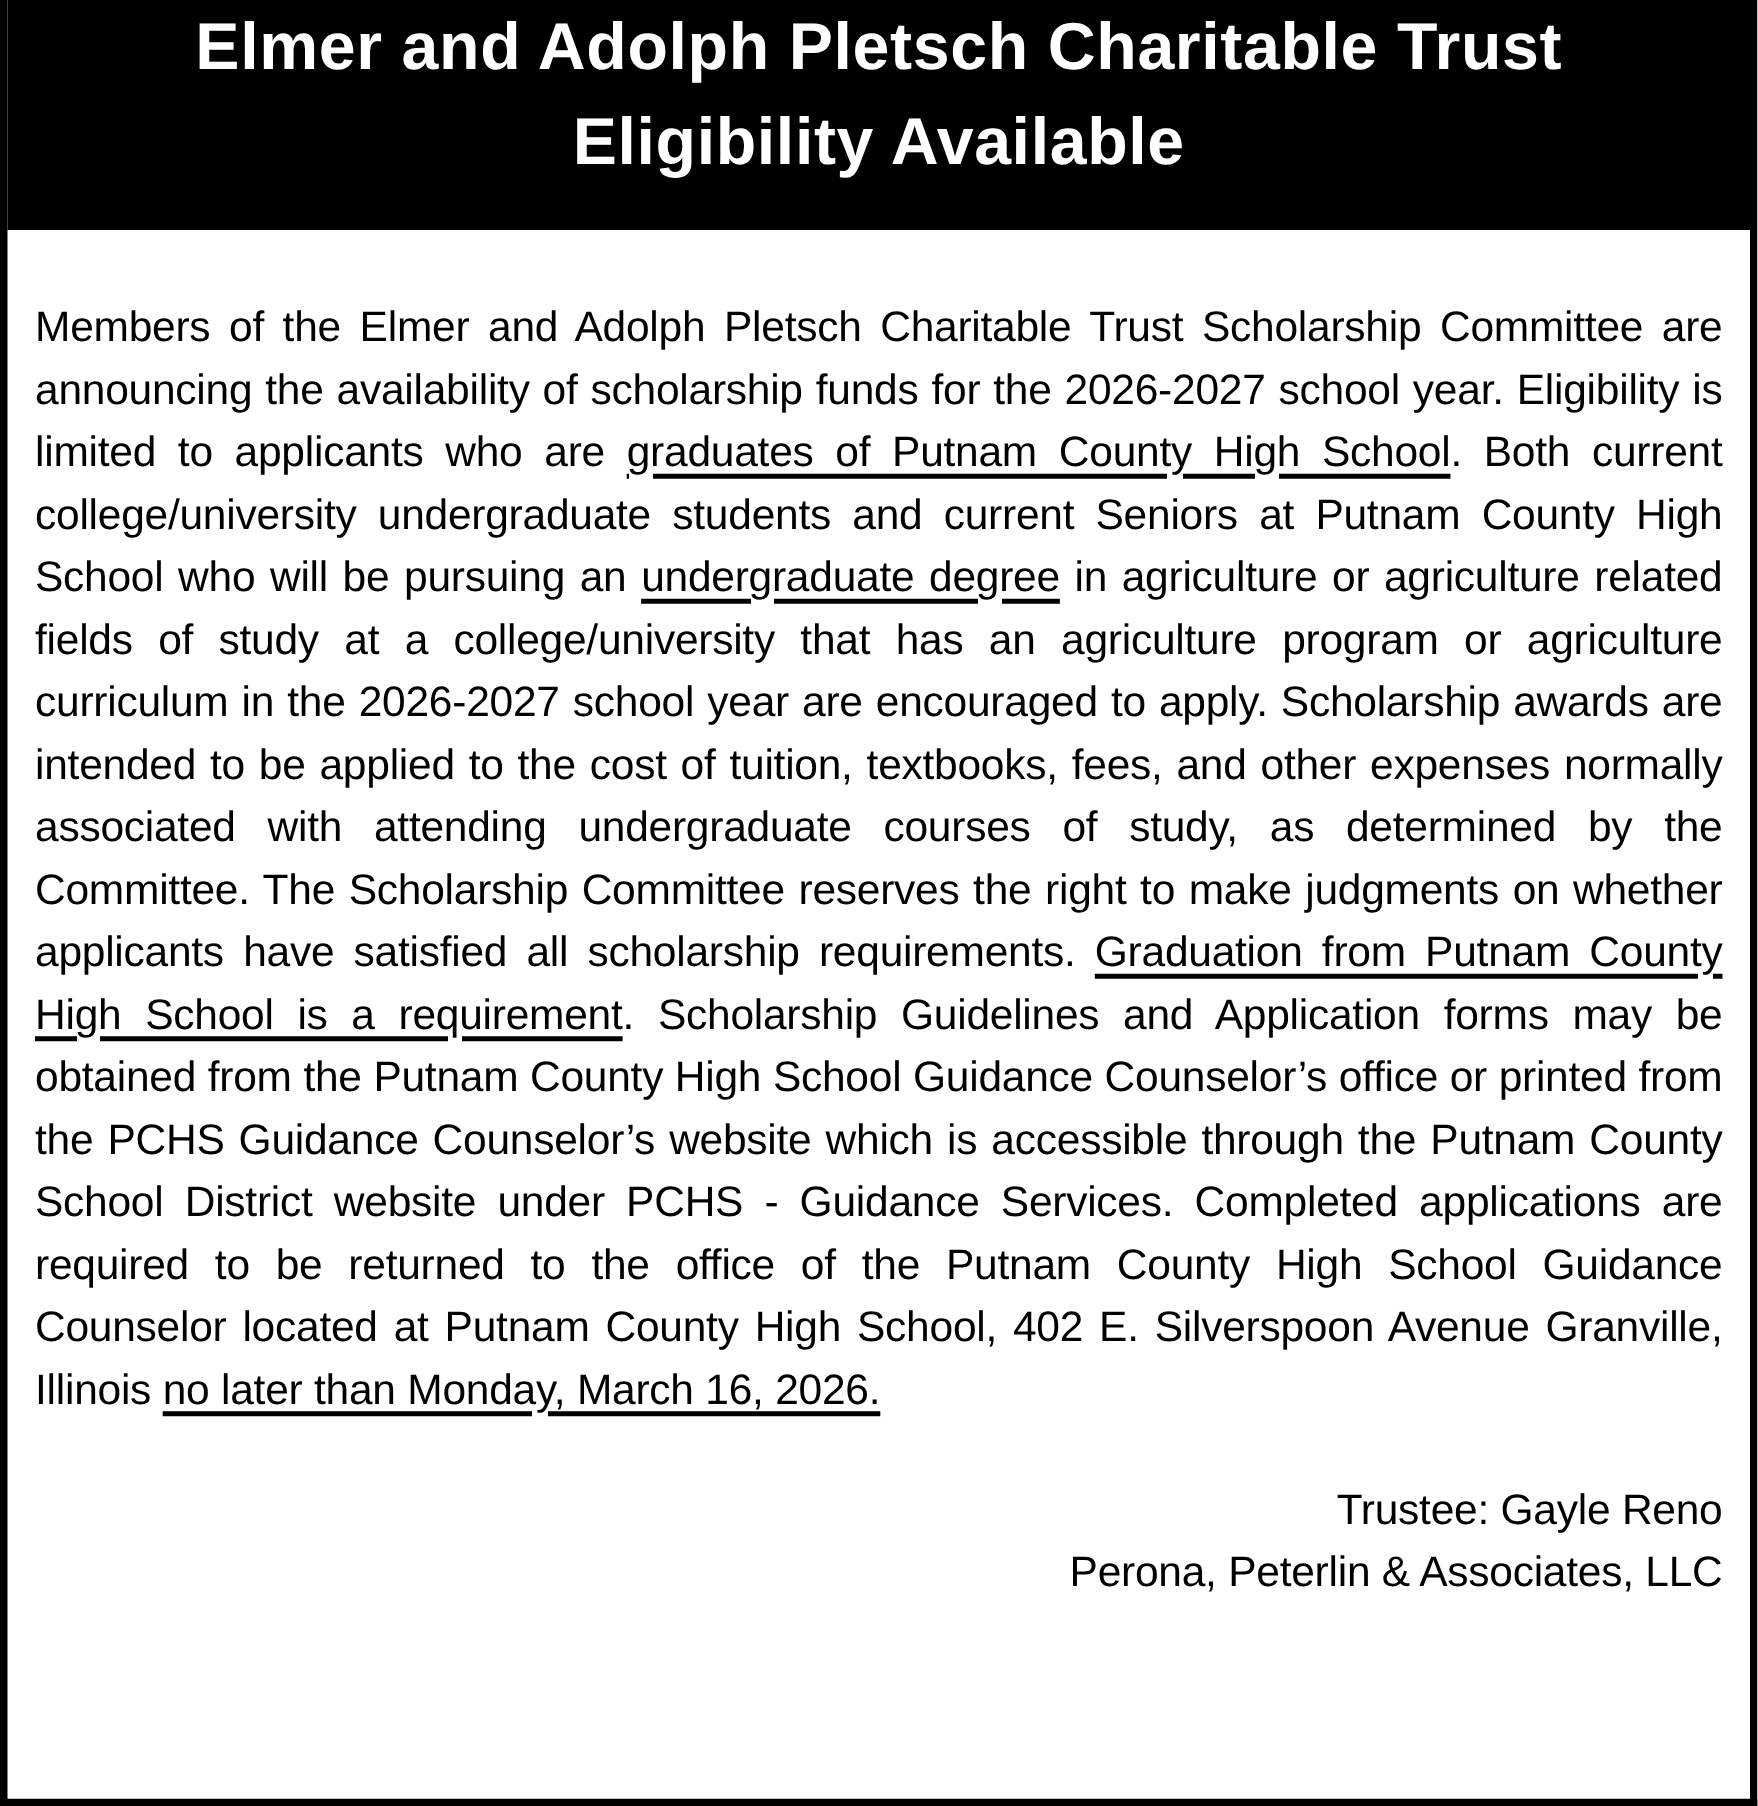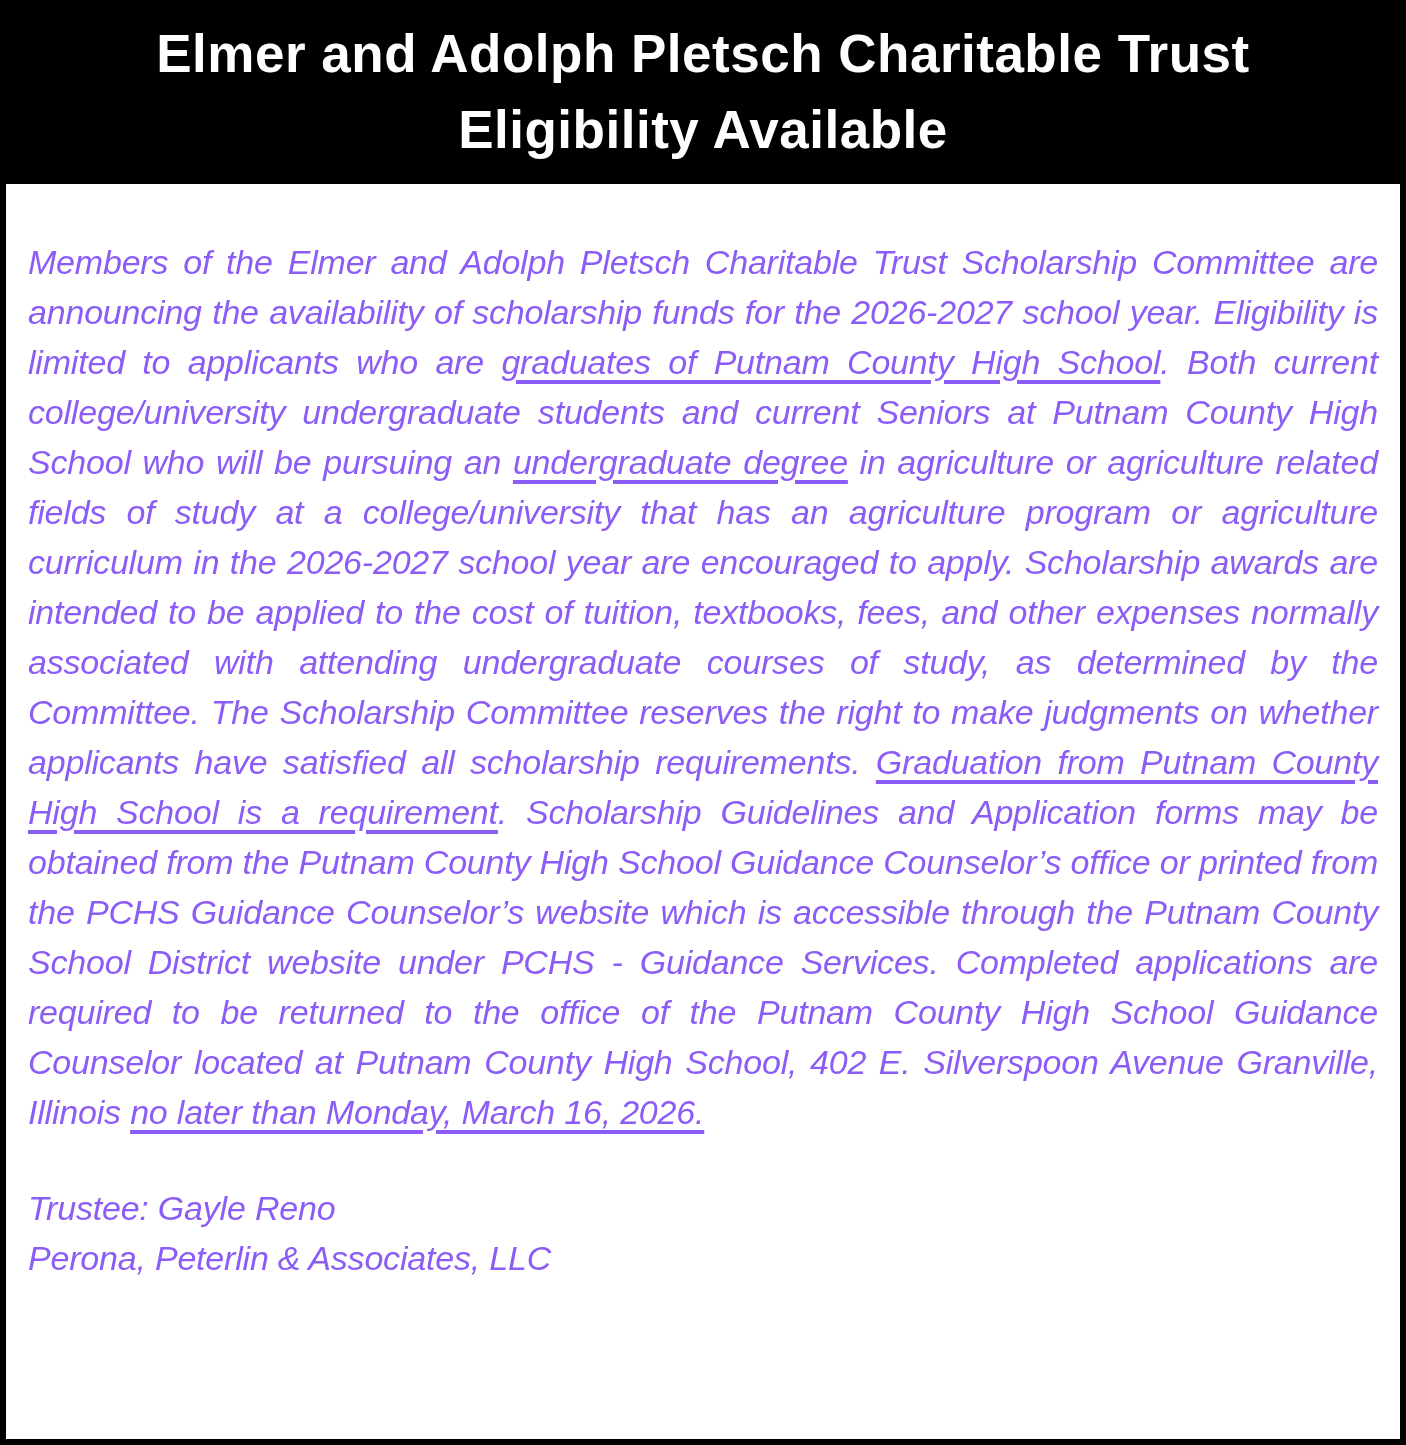--- a/index.html
+++ b/index.html
@@ -16,52 +16,51 @@
     border: 6px solid #000000;
     border-top: none;
     font-family: "Liberation Sans", "DejaVu Sans", sans-serif;
     overflow: hidden;
   }
   .masthead {
     box-sizing: border-box;
     width: 100%;
     height: 184px;
     margin: 0 -6px;            
-    padding: 16px 20px 0 20px;
+    padding: 0 20px 0 20px;
     width: calc(100% + 12px);
     background: #000000;
     color: #ffffff;
     text-align: center;
     font-weight: bold;
     font-size: 53px;
     line-height: 76px;
     letter-spacing: 0.5px;
   }
   .body-area {
     box-sizing: border-box;
     padding: 19px 22px 0 22px;
-    color: #8b5cf6;
-    font-style: italic;
+    color: #000000;
   }
   .article {
     font-size: 34px;
     line-height: 50px;
     text-align: justify;
     letter-spacing: -0.2px;
   }
   .u {
     text-decoration: underline;
     text-decoration-thickness: 3.5px;
     text-underline-offset: 6px;
   }
   .signature {
     margin-top: 46px;
     font-size: 34px;
     line-height: 50px;
-    text-align: left;
+    text-align: right;
     letter-spacing: -0.2px;
   }
 </style>
 </head>
 <body>
 
 <div class="page">
 
   <div class="masthead">
     <div>Elmer and Adolph Pletsch Charitable Trust</div>

